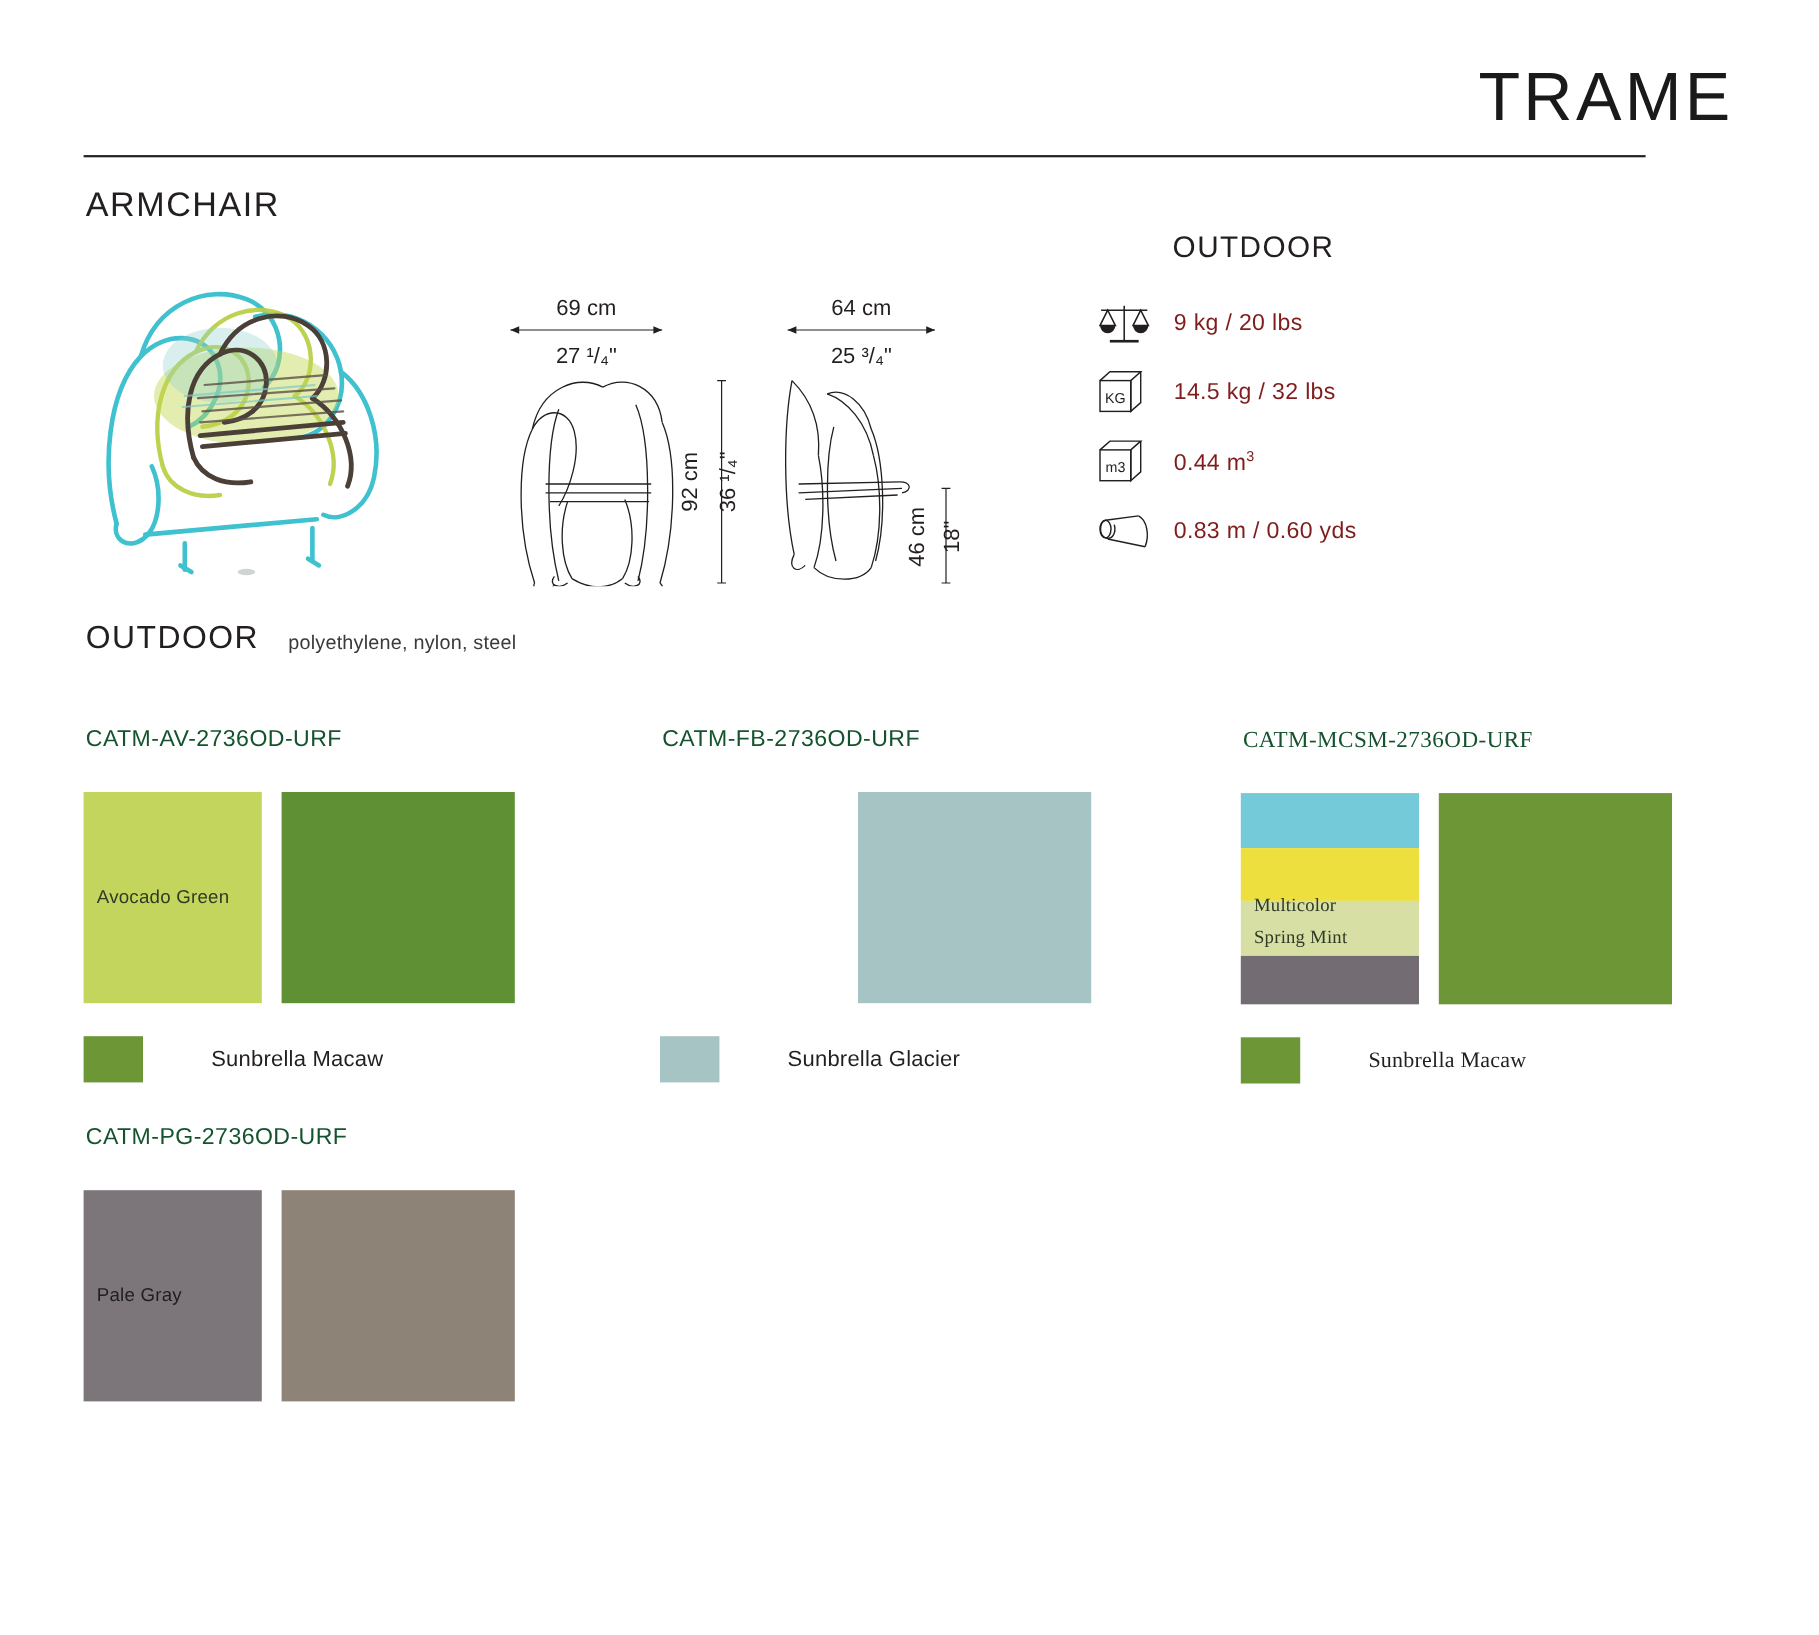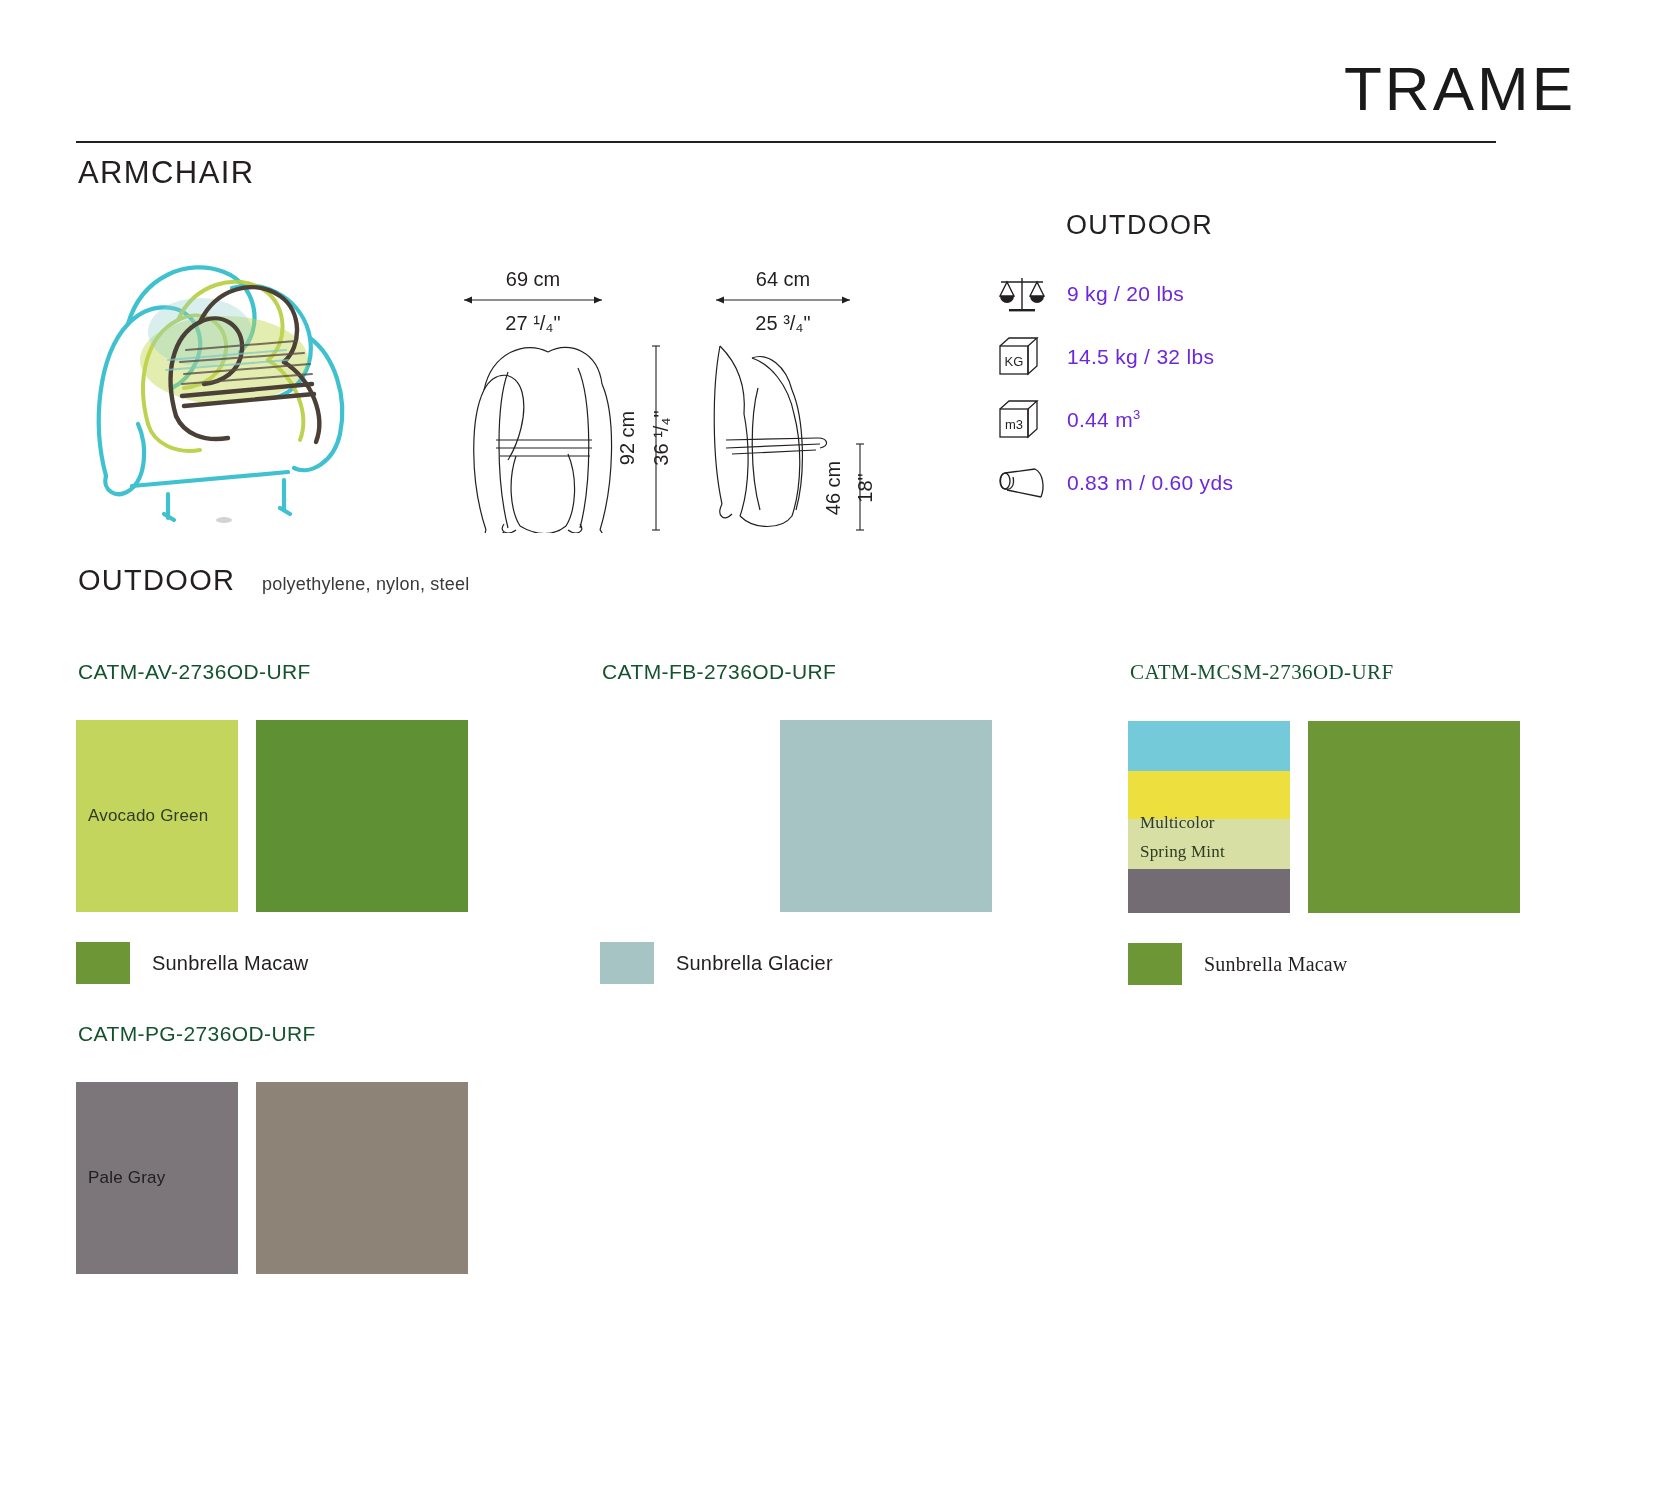--- a/index.html
+++ b/index.html
@@ -18,39 +18,39 @@
   .brand {
     position: absolute; right: 78px; top: 58px;
     font-size: 62px; letter-spacing: 3px; font-weight: 400;
     color: #1a1a1a; line-height: 1;
   }
   .rule {
     position: absolute; left: 76px; top: 141px; width: 1420px;
     border-top: 2px solid #231f20;
   }
   .page-title {
-    position: absolute; left: 78px; top: 155px;
+    position: absolute; left: 78px; top: 168px;
     font-size: 31px; letter-spacing: 1.4px; color: #231f20;
   }
 
   
   .photo { position: absolute; left: 72px; top: 228px; width: 340px; height: 300px; }
 
   
   .dims { position: absolute; left: 420px; top: 248px; width: 500px; height: 285px; }
 
   
   .spec-head {
     position: absolute; left: 1066px; top: 210px;
     font-size: 27px; letter-spacing: 1.3px; color: #231f20;
   }
   .spec-list { position: absolute; left: 995px; top: 262px; width: 460px; }
   .spec-row { display: flex; align-items: center; height: 63px; }
   .spec-ico { width: 72px; flex: 0 0 72px; display: flex; align-items: center; justify-content: flex-start; }
-  .spec-val { font-size: 21px; color: #6d28d9; letter-spacing: .3px; }
+  .spec-val { font-size: 21px; color: #7f1d1d; letter-spacing: .3px; }
   .spec-val sup { font-size: 13px; }
 
   
   .mat-head {
     position: absolute; left: 78px; top: 564px;
     font-size: 29px; letter-spacing: 1.3px;
   }
   .mat-sub {
     position: absolute; left: 262px; top: 574px;
     font-size: 18px; color: #3a3a3a; letter-spacing: .2px;
@@ -91,21 +91,21 @@
         rgba(255,255,255,0.10) 0px, rgba(255,255,255,0.10) 1px,
         rgba(0,0,0,0.05) 1px, rgba(0,0,0,0.05) 2px),
       repeating-linear-gradient(to right,
         rgba(0,0,0,0.035) 0px, rgba(0,0,0,0.035) 1px,
         rgba(255,255,255,0.03) 1px, rgba(255,255,255,0.03) 3px);
   }
 
   .bands { position: absolute; left: 0; top: 0; width: 162px; height: 192px; }
   .band { width: 100%; }
 
-  .legend { display: flex; align-items: center; margin-top: 30px; }
+  .legend { display: flex; align-items: center; margin-top: 30px; gap: 40px; }
   .legend-chip { width: 54px; height: 42px; flex: 0 0 54px; }
   .legend-text { font-size: 20px; margin-left: 22px; letter-spacing: .2px; color: #231f20; }
 
   svg { display: block; }
 </style>
 </head>
 <body>
 
 <div class="page">
 

